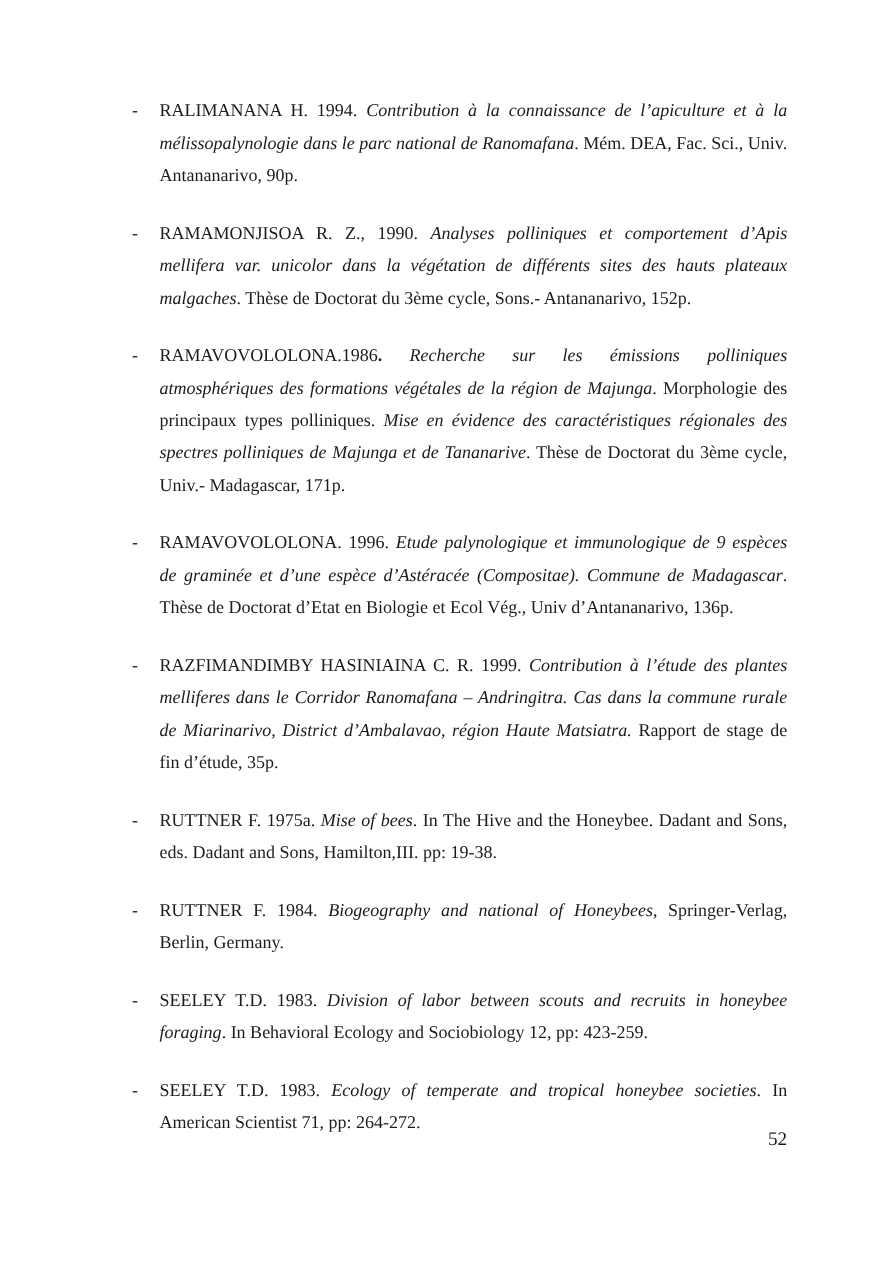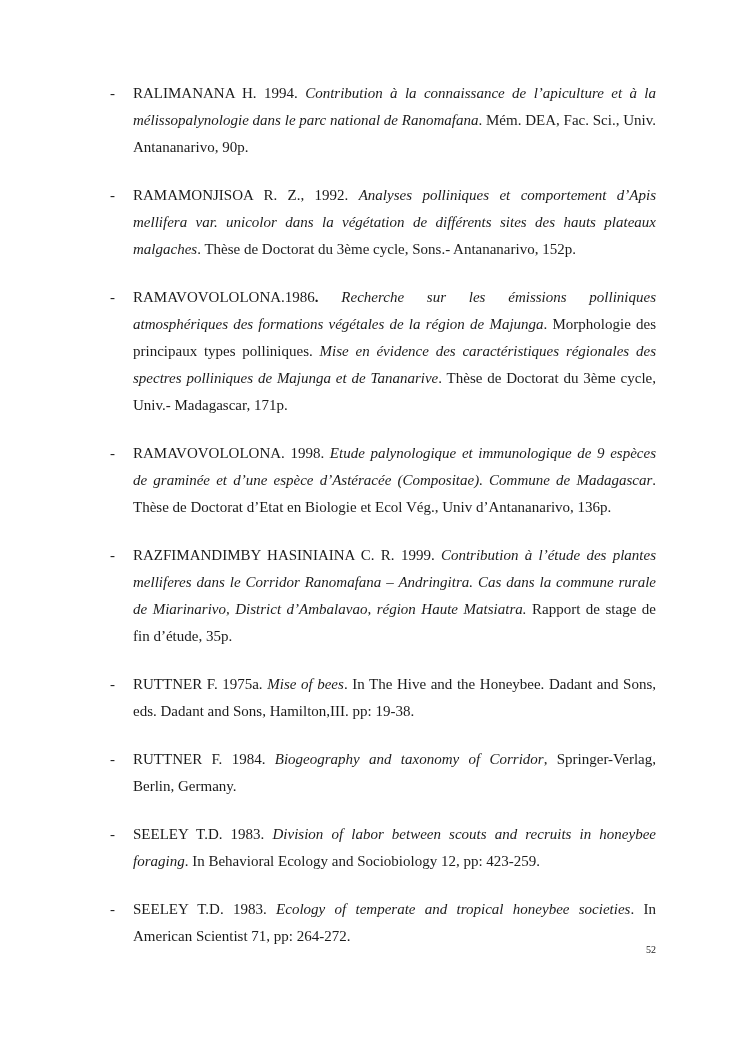--- a/index.html
+++ b/index.html
@@ -35,57 +35,57 @@
   .ref-text {
     flex: 1;
     text-align: justify;
   }
   .it { font-style: italic; }
   .bd { font-weight: bold; }
   .page-number {
     position: absolute;
     top: 941px;
     right: 89px;
-    font-size: 10px;
+    font-size: 16px;
     line-height: 18px;
     color: #1b1b1b;
   }
 </style>
 </head>
 <body>
 
 <div class="page">
   <div class="content">
       <div class="ref">
         <span class="dash">-</span>
         <div class="ref-text"><span>RALIMANANA H. 1994. </span><span class="it">Contribution à la connaissance de l’apiculture et à la mélissopalynologie dans le parc national de Ranomafana</span><span>. Mém. DEA, Fac. Sci., Univ. Antananarivo, 90p.</span></div>
       </div>
       <div class="ref">
         <span class="dash">-</span>
-        <div class="ref-text"><span>RAMAMONJISOA R. Z., 1992. </span><span class="it">Analyses polliniques et comportement d’Apis mellifera var. unicolor dans la végétation de différents sites des hauts plateaux malgaches</span><span>. Thèse de Doctorat du 3ème cycle, Sons.- Antananarivo, 152p.</span></div>
+        <div class="ref-text"><span>RAMAMONJISOA R. Z., 1990. </span><span class="it">Analyses polliniques et comportement d’Apis mellifera var. unicolor dans la végétation de différents sites des hauts plateaux malgaches</span><span>. Thèse de Doctorat du 3ème cycle, Sons.- Antananarivo, 152p.</span></div>
       </div>
       <div class="ref">
         <span class="dash">-</span>
         <div class="ref-text"><span>RAMAVOVOLOLONA.1986</span><span class="bd">.</span><span> </span><span class="it">Recherche sur les émissions polliniques atmosphériques des formations végétales de la région de Majunga</span><span>. Morphologie des principaux types polliniques. </span><span class="it">Mise en évidence des caractéristiques régionales des spectres polliniques de Majunga et de Tananarive</span><span>. Thèse de Doctorat du 3ème cycle, Univ.- Madagascar, 171p.</span></div>
       </div>
       <div class="ref">
         <span class="dash">-</span>
-        <div class="ref-text"><span>RAMAVOVOLOLONA. 1998. </span><span class="it">Etude palynologique et immunologique de 9 espèces de graminée et d’une espèce d’Astéracée (Compositae). Commune de Madagascar</span><span>. Thèse de Doctorat d’Etat en Biologie et Ecol Vég., Univ d’Antananarivo, 136p.</span></div>
+        <div class="ref-text"><span>RAMAVOVOLOLONA. 1996. </span><span class="it">Etude palynologique et immunologique de 9 espèces de graminée et d’une espèce d’Astéracée (Compositae). Commune de Madagascar</span><span>. Thèse de Doctorat d’Etat en Biologie et Ecol Vég., Univ d’Antananarivo, 136p.</span></div>
       </div>
       <div class="ref">
         <span class="dash">-</span>
         <div class="ref-text"><span>RAZFIMANDIMBY HASINIAINA C. R. 1999. </span><span class="it">Contribution à l’étude des plantes melliferes dans le Corridor Ranomafana – Andringitra. Cas dans la commune rurale de Miarinarivo, District d’Ambalavao, région Haute Matsiatra.</span><span> Rapport de stage de fin d’étude, 35p.</span></div>
       </div>
       <div class="ref">
         <span class="dash">-</span>
         <div class="ref-text"><span>RUTTNER F. 1975a. </span><span class="it">Mise of bees</span><span>. In The Hive and the Honeybee. Dadant and Sons, eds. Dadant and Sons, Hamilton,III. pp: 19-38.</span></div>
       </div>
       <div class="ref">
         <span class="dash">-</span>
-        <div class="ref-text"><span>RUTTNER F. 1984. </span><span class="it">Biogeography and taxonomy of Corridor</span><span>, Springer-Verlag, Berlin, Germany.</span></div>
+        <div class="ref-text"><span>RUTTNER F. 1984. </span><span class="it">Biogeography and national of Honeybees</span><span>, Springer-Verlag, Berlin, Germany.</span></div>
       </div>
       <div class="ref">
         <span class="dash">-</span>
         <div class="ref-text"><span>SEELEY T.D. 1983. </span><span class="it">Division of labor between scouts and recruits in honeybee foraging</span><span>. In Behavioral Ecology and Sociobiology 12, pp: 423-259.</span></div>
       </div>
       <div class="ref">
         <span class="dash">-</span>
         <div class="ref-text"><span>SEELEY T.D. 1983. </span><span class="it">Ecology of temperate and tropical honeybee societies</span><span>. In American Scientist 71, pp: 264-272.</span></div>
       </div>
     </div>

